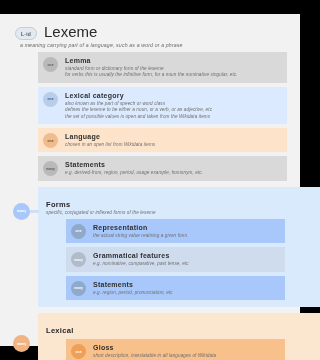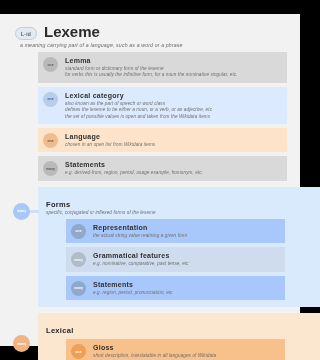--- a/index.html
+++ b/index.html
@@ -46,21 +46,21 @@
     display: flex;
     align-items: center;
     justify-content: center;
     margin-top: 3px;
     box-sizing: border-box;
   }
   .title {
     font-size: 15px;
     color: #2b2b2b;
     line-height: 16px;
-    font-weight: bold;
+    font-weight: normal;
   }
   .subtitle {
     font-size: 5.2px;
     font-style: italic;
     color: #6b6b6b;
     margin: 2px 0 0 7px;
     letter-spacing: 0.15px;
   }
 
   

